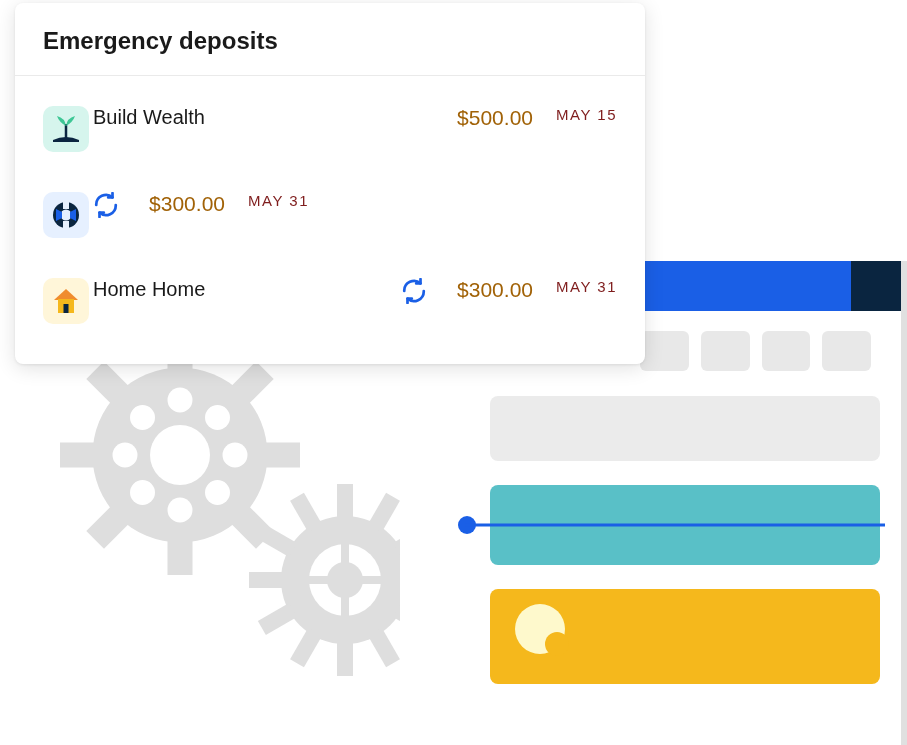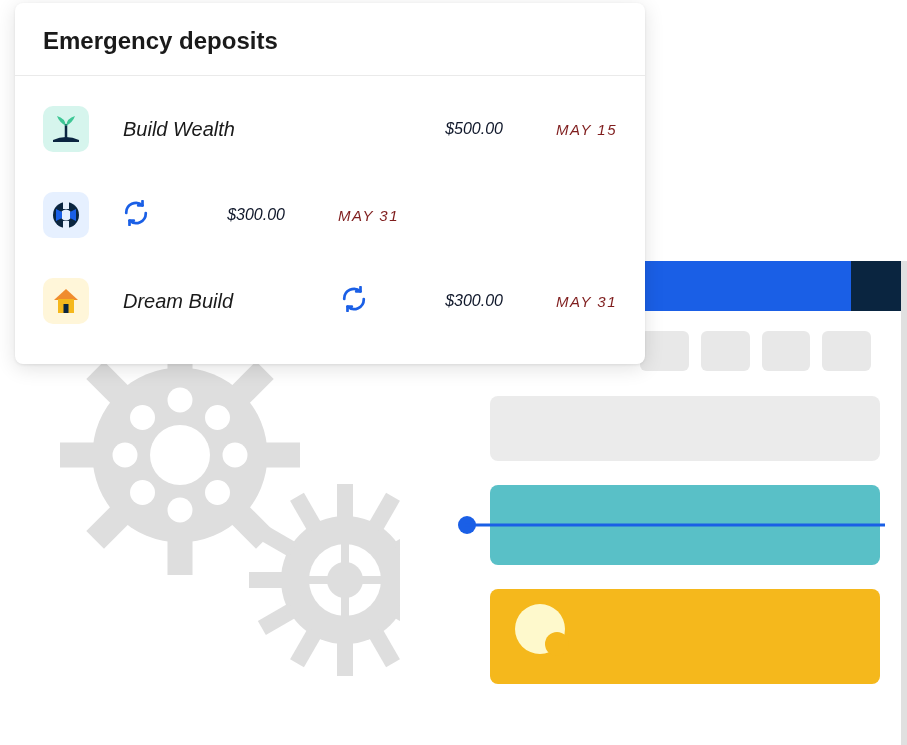--- a/index.html
+++ b/index.html
@@ -125,24 +125,23 @@
     .card-title {
       font-size: 24px;
       font-weight: 700;
       color: #1a1a1a;
     }
     .card-body {
       padding: 10px 8px 20px 8px;
     }
     .deposit-row {
       display: flex;
-      align-items: center;
+      align-items: flex-start;
       padding: 20px 20px;
-      gap: 34px;
-      font-style: italic;
+      gap: 4px;
     }
     .deposit-icon {
       width: 46px;
       height: 46px;
       border-radius: 10px;
       display: flex;
       align-items: center;
       justify-content: center;
       flex-shrink: 0;
     }
@@ -150,22 +149,22 @@
       font-size: 20px;
       color: #1a1a1a;
       flex: 1;
       font-weight: 400;
     }
     .deposit-recurring {
       width: 28px;
       flex-shrink: 0;
     }
     .deposit-amount {
-      font-size: 16px;
-      color: #0f172a;
+      font-size: 21px;
+      color: #a16207;
       font-weight: 400;
       width: 100px;
       text-align: right;
     }
     .deposit-date {
       font-size: 15px;
       color: #7f1d1d;
       letter-spacing: 1.5px;
       width: 80px;
       text-align: right;
@@ -293,21 +292,21 @@
     </div>
 
     <div class="deposit-row">
       <div class="deposit-icon icon-home">
         <svg width="32" height="32" viewBox="0 0 32 32">
           <path d="M 4 15 L 16 4 L 28 15 Z" fill="#f08c2e"></path>
           <rect x="8" y="14" width="16" height="14" fill="#f5b81c"></rect>
           <rect x="13.5" y="19" width="5" height="9" fill="#0a2540"></rect>
         </svg>
       </div>
-      <div class="deposit-name">Dream Build</div>
+      <div class="deposit-name">Home Home</div>
       <div class="deposit-recurring">
         <svg width="26" height="26" viewBox="0 0 24 24" fill="none" stroke="#1a5fe6" stroke-width="2.5" stroke-linecap="round" stroke-linejoin="round">
           <path d="M 3 12 A 9 9 0 0 1 18 5"></path>
           <polyline points="18 1 18 5 14 5"></polyline>
           <path d="M 21 12 A 9 9 0 0 1 6 19"></path>
           <polyline points="6 23 6 19 10 19"></polyline>
         </svg>
       </div>
       <div class="deposit-amount">$300.00</div>
       <div class="deposit-date">MAY 31</div>

